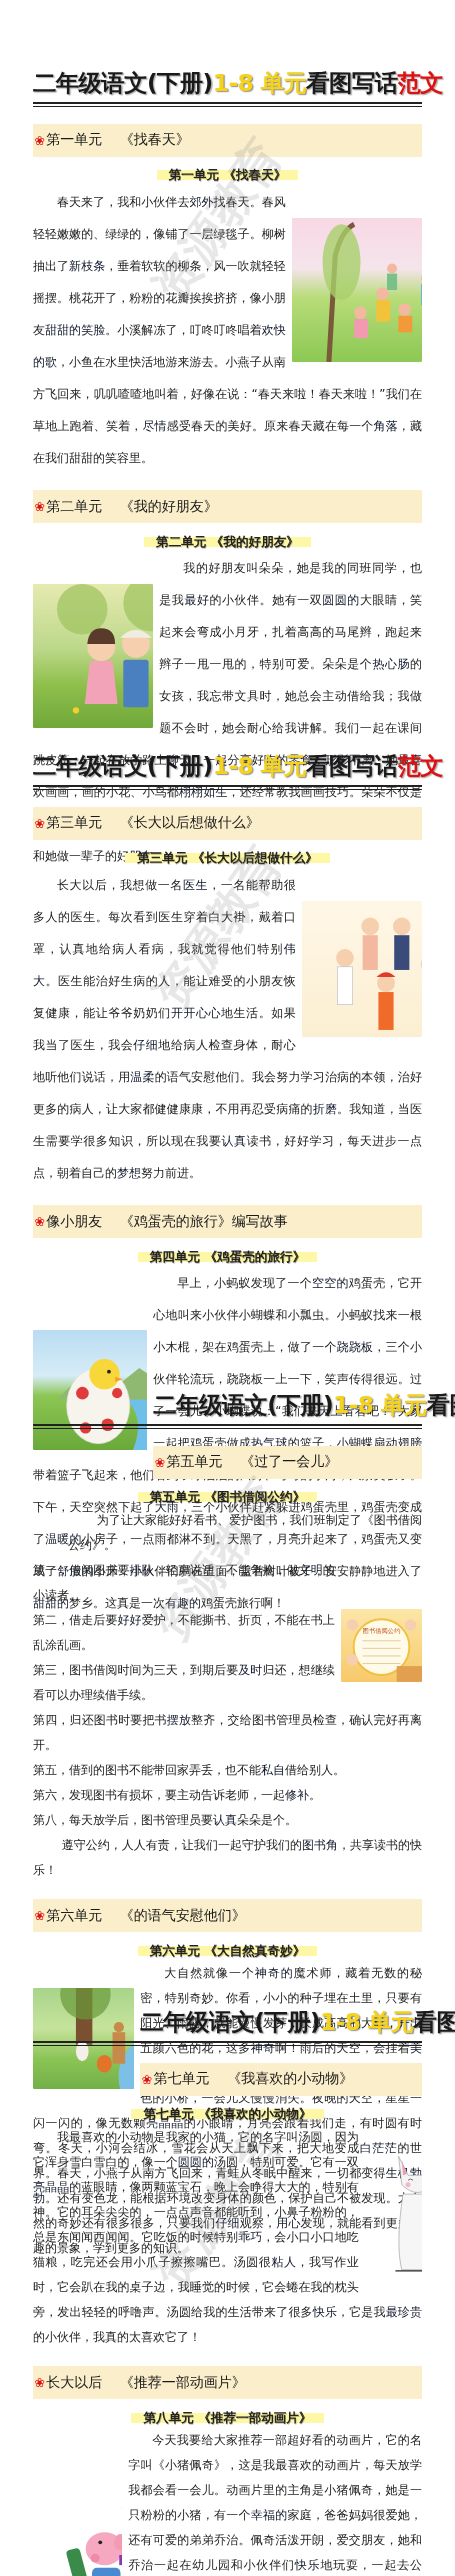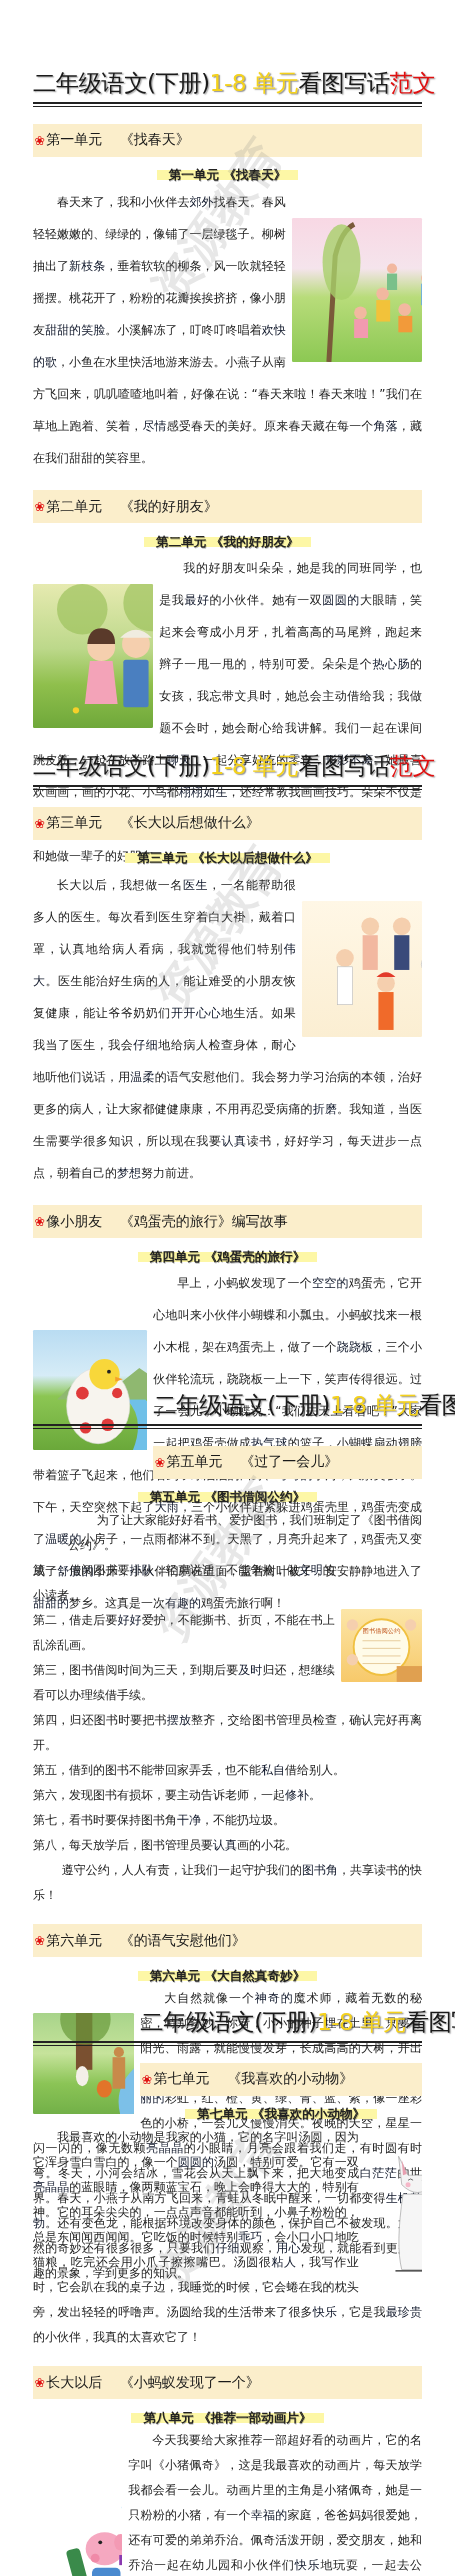--- a/index.html
+++ b/index.html
@@ -17,21 +17,21 @@
     padding: 0 33px;
   }
   .page.p1 { height: 632px; padding-top: 68px; }
   .page.p2 { height: 632px; padding-top: 119px; }
   .page.p3 { height: 686px; padding-top: 126px; }
   .page.p4 { height: 625px; padding-top: 57px; }
 
   .doc-title {
     text-align: center;
     font-size: 23.4px;
-    font-weight: normal;
+    font-weight: bold;
     letter-spacing: -0.6px;
     color: #1a1a1a;
     text-shadow: 1.3px 1.3px 1.3px rgba(0,0,0,0.35);
     white-space: nowrap;
     line-height: 30px;
   }
   .doc-title .yellow { color: #f5d21b; text-shadow: 1.3px 1.3px 1.3px rgba(0,0,0,0.45); }
   .doc-title .red { color: #e01010; }
   .title-rule {
     margin-top: 3.8px;
@@ -268,22 +268,21 @@
             <circle cx="110" cy="25" r="9" fill="#f5cfae"></circle>
             <circle cx="18" cy="80" r="9" fill="#f5cfae"></circle>
             <rect x="88" y="90" width="40" height="25" fill="#e0a050"></rect>
           </svg></div>
         <div class="para"><span>第一，借阅图书要</span><span class="hl">排队</span><span>，轻声说话，不能争抢，做</span><span class="hl">文明</span><span>的小读者。</span></div>
         <div class="para"><span>第二，借走后要</span><span class="hl">好好</span><span>爱护，不能撕书、折页，不能在书上乱涂乱画。</span></div>
         <div class="para"><span>第三，图书借阅时间为三天，到期后要</span><span class="hl">及时</span><span>归还，想继续看可以办理续借手续。</span></div>
         <div class="para"><span>第四，归还图书时要把书</span><span class="hl">摆放</span><span>整齐，交给图书管理员检查，确认完好再离开。</span></div>
         <div class="para"><span>第五，借到的图书不能带回家弄丢，也不能</span><span class="hl">私自</span><span>借给别人。</span></div>
         <div class="para"><span>第六，发现图书有损坏，要主动告诉老师，一起</span><span class="hl">修补</span><span>。</span></div>
-        <div class="para"><span>第七，看书时要保持图书角</span><span class="hl">干净</span><span>，不能扔垃圾。</span></div>
-        <div class="para"><span>第八，每天放学后，图书管理员要</span><span class="hl">认真</span><span>画的小花。</span></div>
+        <div class="para"><span>第八，每天放学后，图书管理员要</span><span class="hl">认真</span><span>朵朵是个。</span></div>
         <div class="para tight" style="text-indent: 2.4em;"><span>遵守公约，人人有责，让我们一起守护我们的</span><span class="hl">图书角</span><span>，共享读书的快乐！</span></div>
       </div>
       <div class="clear"></div>
       <div class="unit-bar">
         <span class="flower">❀</span>
         <span class="unit-no">第六单元</span>
         <span>《的语气安慰他们》</span>
       </div>
       <div class="essay-title"><span>第六单元 《大自然真奇妙》</span></div>
       <div class="para tight indent"><div class="fig left scene-nature" style="margin-top: 26.6px;"><svg width="101" height="101" viewBox="0 0 160 160">
@@ -318,21 +317,21 @@
             <path d="M52 48 Q56 44 60 48" stroke="#222" fill="none"></path>
             <path d="M35 75 L55 75 L45 90 Z" fill="#8a6ac0"></path>
             <circle cx="45" cy="82" r="4" fill="#f0c030"></circle>
             <path d="M22 70 Q10 150 20 190 L70 190 Q80 150 68 70 Z" fill="#f6f6f6" stroke="#999"></path>
             <line x1="10" y1="192" x2="85" y2="192" stroke="#222" stroke-width="2"></line>
           </svg></div><span>我最喜欢的小动物是我家的小猫，它的名字叫汤圆，因为它浑身雪白雪白的，像一个</span><span class="hl">圆圆的</span><span>汤圆，特别可爱。它有一双</span><span class="hl">亮晶晶</span><span>的蓝眼睛，像两颗蓝宝石，晚上会睁得大大的，特别有神。它的耳朵尖尖的，一点点声音都能听到，小鼻子粉粉的，总是东闻闻西闻闻。它吃饭的时候特别</span><span class="hl">乖巧</span><span>，会小口小口地吃猫粮，吃完还会用小爪子擦擦嘴巴。汤圆很</span><span class="hl">粘人</span><span>，我写作业时，它会趴在我的桌子边，我睡觉的时候，它会蜷在我的枕头旁，发出轻轻的呼噜声。汤圆给我的生活带来了很多</span><span class="hl">快乐</span><span>，它是我</span><span class="hl">最珍贵</span><span>的小伙伴，我真的太喜欢它了！</span></div>
       <div class="clear"></div>
       <div class="unit-bar">
         <span class="flower">❀</span>
         <span class="unit-no">长大以后</span>
-        <span>《小蚂蚁发现了一个》</span>
+        <span>《推荐一部动画片》</span>
       </div>
       <div class="essay-title"><span>第八单元 《推荐一部动画片》</span></div>
       <div class="para tight indent"><div class="fig left scene-peppa" style="margin-top: 51px;"><svg width="89" height="133" viewBox="0 0 140 210">
             <circle cx="115" cy="20" r="3" fill="#7ac6f0"></circle>
             <circle cx="105" cy="45" r="3" fill="#7ac6f0"></circle>
             <circle cx="112" cy="70" r="5" fill="#7ac6f0"></circle>
             <ellipse cx="75" cy="110" rx="30" ry="26" fill="#f5a8c0"></ellipse>
             <ellipse cx="100" cy="100" rx="10" ry="13" fill="#f39ab4"></ellipse>
             <circle cx="68" cy="100" r="3" fill="#222"></circle>
             <circle cx="60" cy="125" r="7" fill="#f08aa8"></circle>

